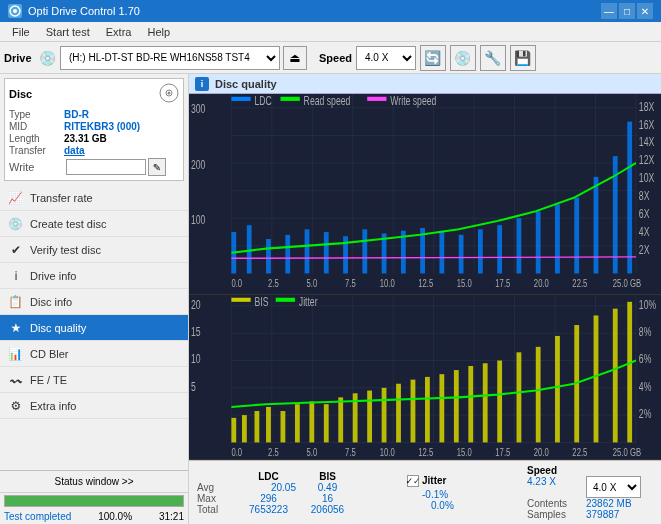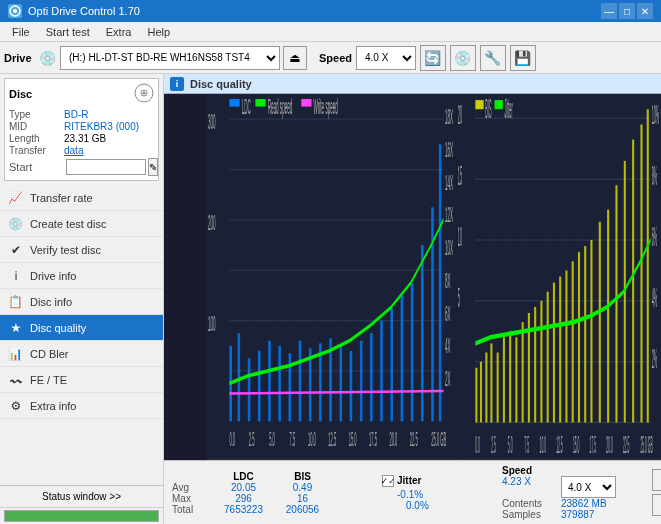--- a/index.html
+++ b/index.html
@@ -22,28 +22,28 @@
     .drive-select { height: 24px; font-size: 10px; background: white; border: 1px solid #999; padding: 0 4px; min-width: 220px; }
     .eject-btn { width: 24px; height: 24px; background: #f0f0f0; border: 1px solid #999; cursor: pointer; display: flex; align-items: center; justify-content: center; font-size: 12px; }
     .speed-label { margin-left: 8px; font-size: 11px; font-weight: bold; }
     .speed-select { height: 24px; font-size: 10px; background: white; border: 1px solid #999; padding: 0 4px; width: 60px; }
     .toolbar-icon-btn { width: 26px; height: 26px; background: #f0f0f0; border: 1px solid #999; cursor: pointer; display: flex; align-items: center; justify-content: center; font-size: 14px; }
 
     
     .main-layout { display: flex; height: calc(524px - 22px - 20px - 32px); }
 
     
-    .sidebar { width: 164px; background: #f0f0f0; border-right: 1px solid #d0d0d0; display: flex; flex-direction: column; }
+    .sidebar { width: 189px; background: #f0f0f0; border-right: 1px solid #d0d0d0; display: flex; flex-direction: column; }
     
     .disc-panel { border: 1px solid #c0c0c0; margin: 4px; background: white; padding: 4px; }
     .disc-header { display: flex; align-items: center; justify-content: space-between; margin-bottom: 4px; }
     .disc-title { font-size: 11px; font-weight: bold; }
     .disc-row { display: flex; font-size: 10px; margin-bottom: 1px; }
     .disc-key { color: #555; width: 55px; flex-shrink: 0; }
-    .disc-val { color: #000; font-weight: normal; }
+    .disc-val { color: #000; font-weight: bold; }
     .disc-val.blue { color: #0066cc; }
     .disc-val.link { color: #0066cc; text-decoration: underline; cursor: pointer; }
     .label-row { display: flex; align-items: center; gap: 2px; margin-top: 2px; }
     .label-input { height: 16px; border: 1px solid #999; font-size: 10px; width: 80px; }
     .label-btn { width: 18px; height: 18px; background: #f0f0f0; border: 1px solid #999; cursor: pointer; display: flex; align-items: center; justify-content: center; font-size: 10px; }
 
     .nav-item { height: 26px; display: flex; align-items: center; padding: 0 8px; font-size: 11px; cursor: pointer; border-bottom: 1px solid #e0e0e0; gap: 6px; color: #333; }
     .nav-item.active { background: #1a73c8; color: white; }
     .nav-icon { width: 16px; height: 16px; display: flex; align-items: center; justify-content: center; font-size: 12px; flex-shrink: 0; }
 
@@ -56,21 +56,21 @@
 
     
     .content-area { flex: 1; display: flex; flex-direction: column; overflow: hidden; }
 
     
     .dq-panel { flex: 1; background: #1a1a2e; display: flex; flex-direction: column; overflow: hidden; }
     .dq-header { background: #d4e8ff; border-bottom: 1px solid #aac; display: flex; align-items: center; padding: 2px 6px; gap: 6px; height: 20px; }
     .dq-title { font-size: 11px; font-weight: bold; color: #333; }
     .dq-icon { width: 14px; height: 14px; background: #1a73c8; border-radius: 2px; display: flex; align-items: center; justify-content: center; color: white; font-size: 9px; font-weight: bold; }
 
-    .charts-container { flex: 1; display: flex; background: #1a1a2e; margin-left: 43px; }
+    .charts-container { flex: 1; display: flex; flex-direction: column; background: #1a1a2e; }
 
     
     .chart-wrapper { flex: 1; position: relative; border-bottom: 1px solid #333; }
     .chart-svg { width: 100%; height: 100%; }
 
     
     .stats-bar { background: #f0f0f0; border-top: 1px solid #c0c0c0; padding: 3px 6px; display: flex; align-items: center; gap: 8px; min-height: 60px; }
     .checkbox { width: 12px; height: 12px; border: 1px solid #999; background: white; display: flex; align-items: center; justify-content: center; cursor: pointer; }
     .checkbox-checked::after { content: '✓'; font-size: 9px; color: #333; }
 
@@ -150,21 +150,21 @@
       </div>
       <div class="disc-row">
         <span class="disc-key">Length</span>
         <span class="disc-val">23.31 GB</span>
       </div>
       <div class="disc-row">
         <span class="disc-key">Transfer</span>
         <span class="disc-val link">data</span>
       </div>
       <div class="label-row">
-        <span class="disc-key">Start</span>
+        <span class="disc-key">Write</span>
         <input class="label-input" type="text" value="" style="">
         <button class="label-btn">✎</button>
       </div>
     </div>
 
     <div class="nav-item">
       <span class="nav-icon">📈</span>
       <span>Transfer rate</span>
     </div>
     <div class="nav-item">
@@ -197,20 +197,25 @@
     </div>
     <div class="nav-item">
       <span class="nav-icon">⚙</span>
       <span>Extra info</span>
     </div>
 
     <div class="status-section">
       <button class="status-btn">Status window &gt;&gt;</button>
       <div class="progress-bar-container">
         <div class="progress-bar" style="width:100%"></div>
+      </div>
+      <div class="status-row">
+        <span class="status-text">Test completed</span>
+        <span>100.0%</span>
+        <span>31:21</span>
       </div>
     </div>
   </div>
 
   <div class="content-area">
 
     <div class="dq-panel">
       <div class="dq-header">
         <div class="dq-icon">
           <span>i</span>
@@ -393,21 +398,21 @@
 
       <div class="stats-bar" style="background:#f0f0f0; padding:4px 8px; display:flex; align-items:center; gap:10px; flex-wrap:nowrap; min-height:62px;">
 
         <div style="font-size:10px; min-width:200px;">
           <div style="display:grid; grid-template-columns:40px 55px 55px; gap:0 4px;">
             <div></div>
             <div style="font-weight:bold; text-align:center;">LDC</div>
             <div style="font-weight:bold; text-align:center;">BIS</div>
 
             <div style="color:#555;">Avg</div>
-            <div style="color:#0066cc; text-align:center;">20.05</div>
+            <div style="color:#0066cc; text-align:right;">20.05</div>
             <div style="color:#0066cc; text-align:center;">0.49</div>
 
             <div style="color:#555;">Max</div>
             <div style="color:#0066cc; text-align:center;">296</div>
             <div style="color:#0066cc; text-align:center;">16</div>
 
             <div style="color:#555;">Total</div>
             <div style="color:#0066cc; text-align:center;">7653223</div>
             <div style="color:#0066cc; text-align:center;">206056</div>
           </div>

